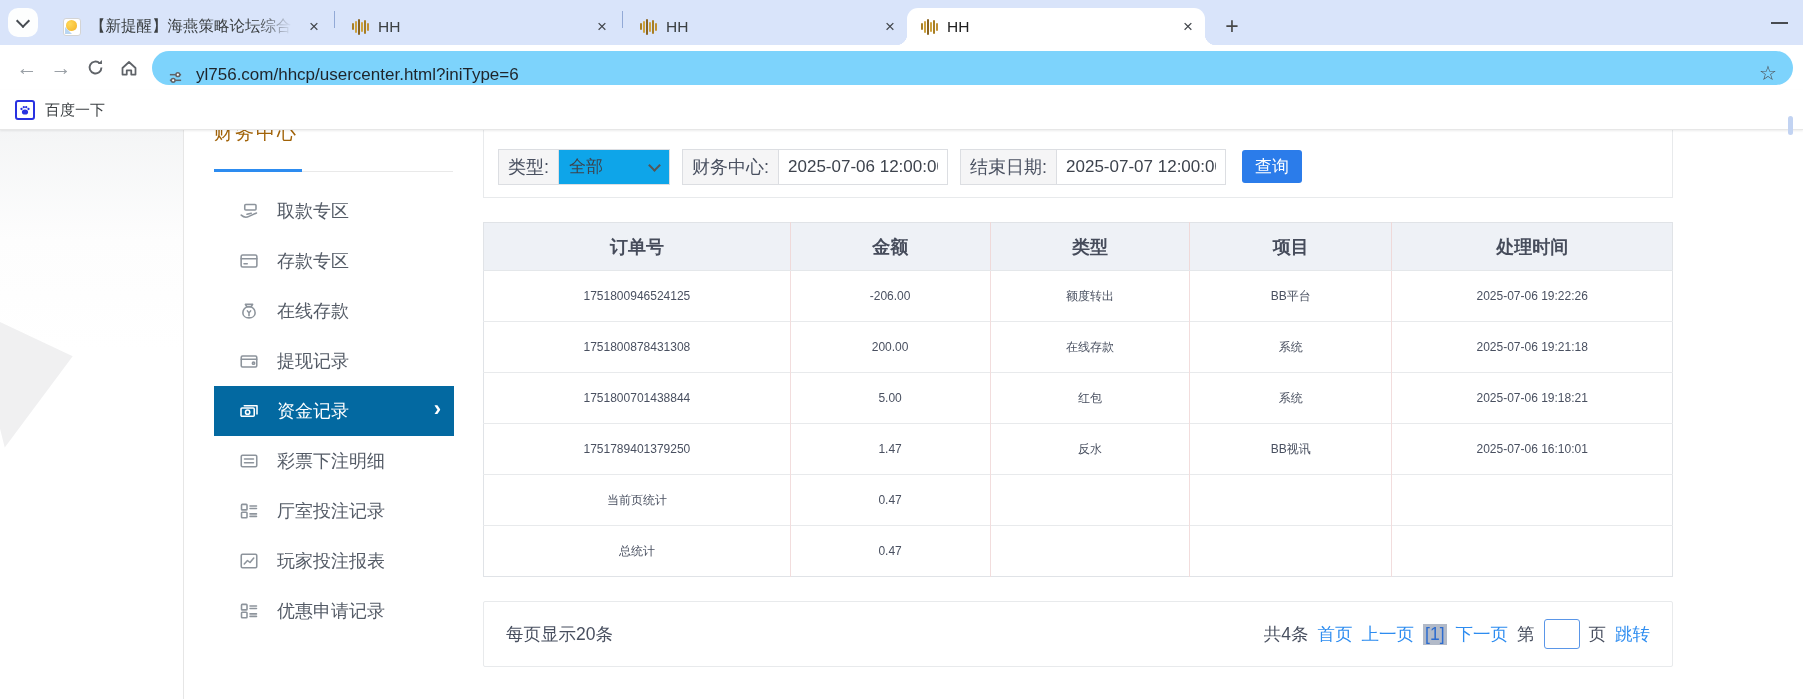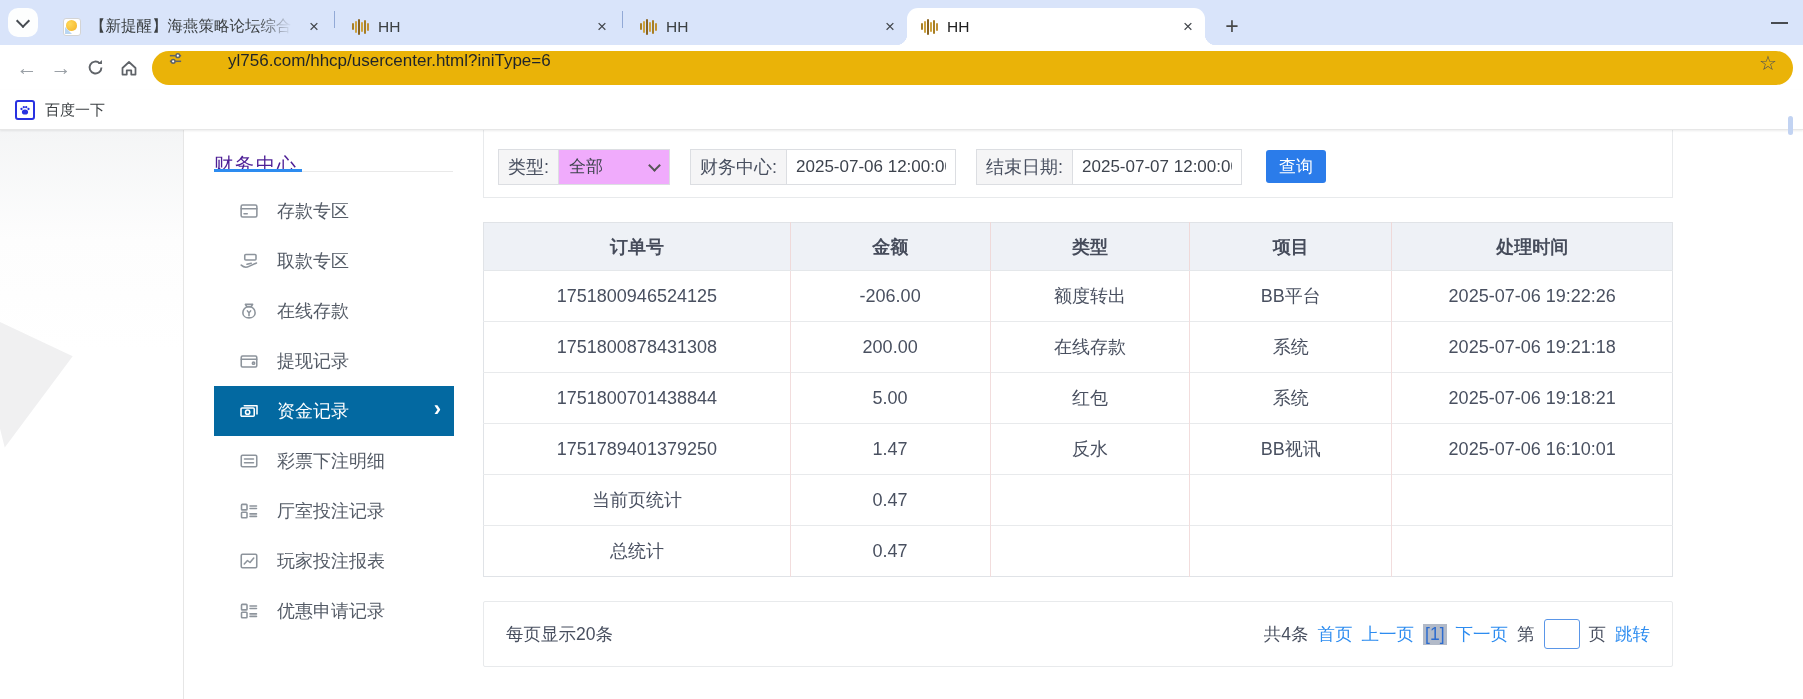--- a/index.html
+++ b/index.html
@@ -36,22 +36,22 @@
   .newtab{margin-left:13px;margin-bottom:5px;width:28px;height:28px;border:none;background:transparent;
       font-size:23px;line-height:26px;color:#474747;cursor:pointer;padding:0;}
   .win-min{margin-left:auto;align-self:center;margin-right:15px;width:17px;height:2px;background:#484b50;cursor:pointer;}
 
   
   .toolbar{height:45px;background:#fff;display:flex;align-items:center;padding:0 10px 0 10px;box-sizing:border-box;}
   .nav-btn{width:34px;height:34px;border-radius:50%;display:flex;align-items:center;justify-content:center;
       font-size:21px;background:transparent;border:none;cursor:pointer;padding:0;}
   .nav-dim{color:#9aa0a6;}
   .nav-dark{color:#5f6368;}
-  .urlbar{flex:1;height:34px;background:#eab308;border-radius:17px;margin-left:6px;
-      display:flex;align-items:flex-start;padding:0 16px;cursor:text;gap:32px;}
+  .urlbar{flex:1;height:34px;background:#7dd3fc;border-radius:17px;margin-left:6px;
+      display:flex;align-items:flex-end;padding:0 16px;cursor:text;}
   .tune{margin-right:13px;display:flex;}
   .url-text{font-size:17px;color:#1f242a;}
   .star{margin-left:auto;font-size:20px;color:#4d5156;cursor:pointer;}
 
   
   .bookmarks{height:40px;background:#fff;display:flex;align-items:center;padding-left:15px;
       border-bottom:1px solid #e7e7e7;box-shadow:0 1px 2px rgba(0,0,0,.08);box-sizing:border-box;position:relative;z-index:2;}
   .bookmark{display:flex;align-items:flex-end;gap:10px;cursor:pointer;}
   .baidu-ico{width:20px;height:20px;border:2px solid #2932e1;border-radius:3px;box-sizing:border-box;
       display:flex;align-items:center;justify-content:center;background:#fff;}
@@ -61,56 +61,56 @@
   .page{position:relative;height:569px;background:#fff;}
   .gutter{position:absolute;left:0;top:0;width:183px;height:100%;
       background:linear-gradient(180deg,#f4f5f6 0,#fdfdfd 110px,#fff 220px);}
   .gutter-tri{position:absolute;left:-14px;top:165px;width:0;height:0;
       border-top:72px solid transparent;border-bottom:72px solid transparent;border-left:88px solid #f0f0f1;
       transform:rotate(-14deg);}
   .scroll-stub{position:absolute;right:10px;top:116px;width:5px;height:19px;background:#c2d3f2;border-radius:3px;z-index:5;}
 
   .sidebar{position:absolute;left:183px;top:0;width:270px;height:100%;background:#fff;border-left:1px solid #e6e6e6;box-sizing:border-box;}
   .side-header{position:relative;height:42px;overflow:hidden;}
-  .side-header .txt{position:absolute;left:30px;top:-10px;font-size:19px;color:#4c1d95;letter-spacing:2px;margin-top:32px;}
+  .side-header .txt{position:absolute;left:30px;top:-10px;font-size:19px;color:#a16207;letter-spacing:2px;}
   .side-header .rule{position:absolute;left:30px;right:0;bottom:0;height:1px;background:#e9e9e9;}
   .side-header .rule-blue{position:absolute;left:30px;bottom:0;width:88px;height:3px;background:#2d8cf0;}
   .side-items{margin-top:14px;}
   .side-item{position:relative;height:50px;margin-left:30px;width:240px;box-sizing:border-box;
       display:flex;align-items:center;gap:18px;padding-left:25px;font-size:18px;color:#545b66;cursor:pointer;}
   .side-item .ico{width:20px;height:20px;color:#8d949c;display:flex;flex:none;}
   .side-item .ico svg{width:20px;height:20px;fill:none;stroke:currentColor;stroke-width:1.25;stroke-linecap:round;stroke-linejoin:round;}
   .side-item.active{background:#0369a1;color:#fff;}
   .side-item.active .ico{color:#fff;}
   .side-item .chevr{display:none;position:absolute;right:13px;top:50%;transform:translateY(-58%);
       font-size:22px;color:#fff;font-weight:bold;}
   .side-item.active .chevr{display:block;}
 
   .content{position:absolute;left:483px;top:0;width:1190px;}
 
   
   .filter-card{height:68px;border:1px solid #e8eaec;border-top:none;box-sizing:border-box;
-      display:flex;align-items:center;padding:12px 14px 6px;gap:8px;}
+      display:flex;align-items:center;padding:12px 14px 6px;gap:0;}
   .grp{display:flex;align-items:stretch;margin-right:12px;}
   .f-label{background:#f5f5f6;border:1px solid #dcdee2;border-right:none;display:flex;align-items:center;
       padding:0 9px;font-size:18px;color:#495060;height:36px;box-sizing:border-box;}
-  .sel{width:112px;height:36px;box-sizing:border-box;border:1px solid #dcdee2;background:#f0abfc;
+  .sel{width:112px;height:36px;box-sizing:border-box;border:1px solid #dcdee2;background:#0ea5e9;
       display:flex;align-items:center;justify-content:space-between;padding:0 10px;font-size:17px;color:#3d434d;cursor:pointer;}
   .sel .chev{width:7px;height:7px;border-color:#555;margin-top:-2px;}
   .date-input{width:170px;height:36px;box-sizing:border-box;border:1px solid #dcdee2;background:#fff;
       font-family:inherit;font-size:17px;color:#3d434d;padding:0 9px;outline:none;}
   .search-btn{width:60px;height:33px;background:#2b7cea;color:#fff;border:none;border-radius:3px;
       font-size:17px;font-family:inherit;cursor:pointer;margin-left:4px;}
 
   
   .table-card{margin-top:24px;}
   table.rec{width:100%;border-collapse:collapse;border:1px solid #e0e3e7;}
   table.rec th{height:45px;background:#eef1f6;font-size:18px;font-weight:bold;color:#464c5b;
       border-bottom:1px solid #e4e7ea;border-left:1px solid #efd9d9;}
-  table.rec td{height:48px;text-align:center;font-size:18px;color:#495060;
+  table.rec td{height:48px;text-align:center;font-size:12px;color:#495060;
       border-top:1px solid #e8eaec;border-left:1px solid #f2dddd;}
   table.rec th:first-child,table.rec td:first-child{border-left:none;}
 
   
   .pager{margin-top:24px;height:66px;border:1px solid #e8eaec;box-sizing:border-box;border-radius:2px;
       display:flex;align-items:center;padding:0 22px;font-size:17.5px;color:#495060;}
   .pager-right{margin-left:auto;display:flex;align-items:center;gap:9px;}
   .plink{color:#2d8cf0;cursor:pointer;text-decoration:none;}
   .pcur{color:#2d6ccf;background:#b2bac8;padding:0 2px;cursor:default;}
   .page-input{width:30px;height:26px;border:1px solid #5a96e8;border-radius:3px;outline:none;
@@ -228,37 +228,37 @@
     <aside class="sidebar">
       <div class="side-header">
         <span class="txt">财务中心</span>
         <span class="rule"></span>
         <span class="rule-blue"></span>
       </div>
       <div class="side-items" id="side-items">
           <div class="side-item">
     <span class="ico">
               <svg viewBox="0 0 16 16">
+                <rect x="4.6" y="2.8" width="9" height="4.4" rx="0.8"></rect>
+                <path d="M1.8 11.3c2 1.9 4.2 2 6.2 1l6-2.7"></path>
+                <path d="M6.4 10.6l3.4-.8"></path>
+              </svg>
+            </span>
+    <span>取款专区</span>
+
+  </div>
+          <div class="side-item">
+    <span class="ico">
+              <svg viewBox="0 0 16 16">
                 <rect x="1.7" y="3.2" width="12.6" height="9.6" rx="1.2"></rect>
                 <line x1="1.7" y1="6.2" x2="14.3" y2="6.2"></line>
                 <line x1="4" y1="10.2" x2="6.6" y2="10.2"></line>
               </svg>
             </span>
     <span>存款专区</span>
-
-  </div>
-          <div class="side-item">
-    <span class="ico">
-              <svg viewBox="0 0 16 16">
-                <rect x="4.6" y="2.8" width="9" height="4.4" rx="0.8"></rect>
-                <path d="M1.8 11.3c2 1.9 4.2 2 6.2 1l6-2.7"></path>
-                <path d="M6.4 10.6l3.4-.8"></path>
-              </svg>
-            </span>
-    <span>取款专区</span>
 
   </div>
           <div class="side-item">
     <span class="ico">
               <svg viewBox="0 0 16 16">
                 <path d="M6.3 4.7 5.1 2.7h5.8L9.7 4.7"></path>
                 <path d="M6.3 4.7h3.4c2 1 3.2 2.8 3.2 4.8 0 2.4-2.1 4-4.9 4s-4.9-1.6-4.9-4c0-2 1.2-3.8 3.2-4.8z"></path>
                 <path d="M6.7 7.9 8 9.5l1.3-1.6M8 9.5v2.2"></path>
               </svg>
             </span>

